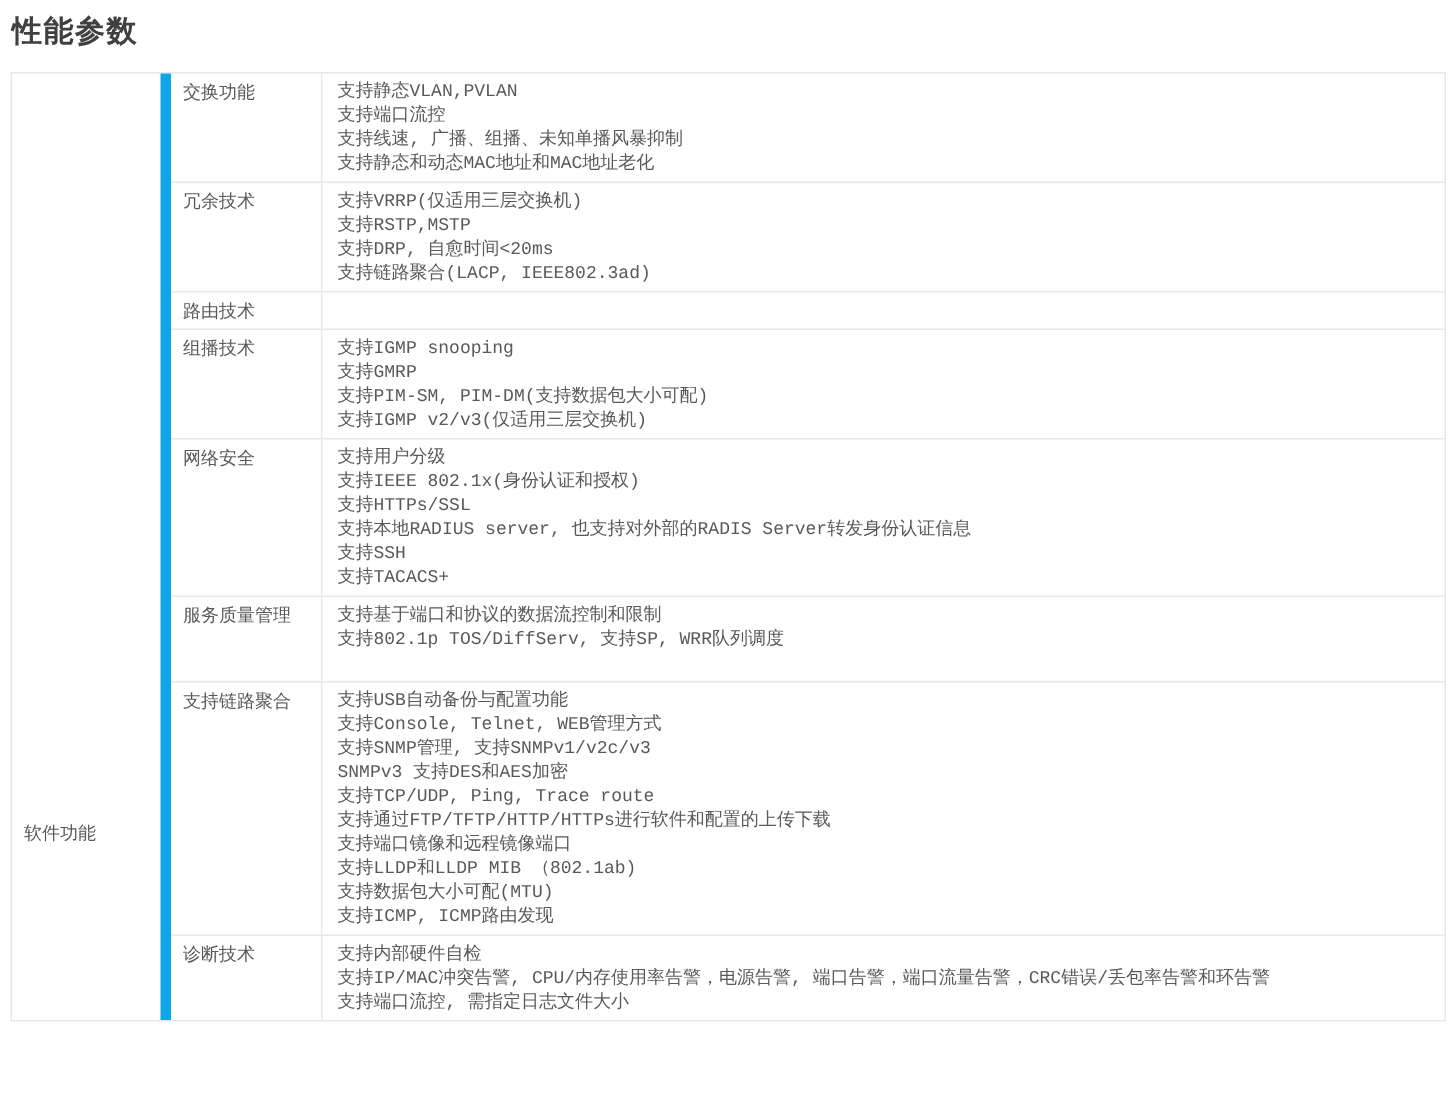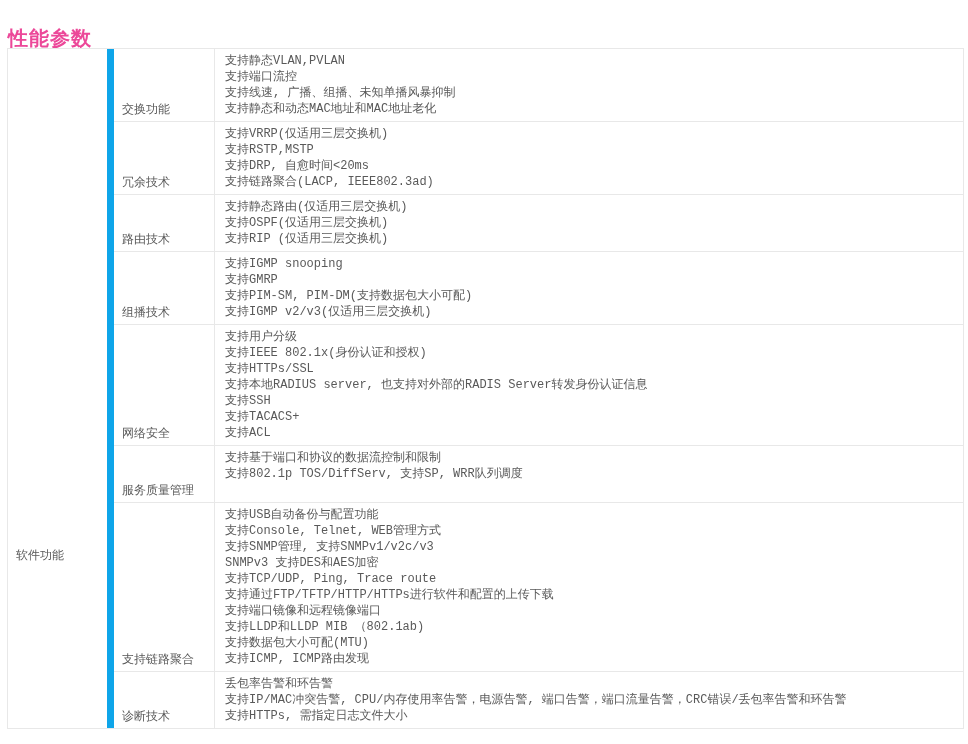--- a/index.html
+++ b/index.html
@@ -11,23 +11,22 @@
     font-size: 12px;
     color: #595959;
     position: relative;
   }
   .page-title {
     position: absolute;
     top: 8px; left: 8px;
     font-size: 20px;
     font-weight: 600;
     letter-spacing: 1px;
-    color: #ec4899;
+    color: #404040;
     line-height: 26px;
-    margin-top: 17px;
   }
   .spec-table {
     position: absolute;
     top: 48px; left: 7px;
     width: 957px;
     border: 1px solid #e8e8e8;
     display: flex;
     align-items: stretch;
     background: #ffffff;
   }
@@ -54,21 +53,21 @@
     align-items: stretch;
     border-top: 1px solid #e8e8e8;
   }
   .spec-row:first-child { border-top: none; }
   .category-cell {
     width: 101px;
     flex: 0 0 101px;
     border-right: 1px solid #e8e8e8;
     padding: 4px 8px;
     display: flex;
-    align-items: flex-end;
+    align-items: flex-start;
   }
   .category-label {
     line-height: 16px;
     white-space: nowrap;
   }
   .value-cell {
     flex: 1 1 auto;
     padding: 4px 10px;
     font-family: Liberation Mono, monospace;
   }
@@ -109,25 +108,20 @@
           <div class="spec-line">支持RSTP,MSTP</div>
           <div class="spec-line">支持DRP, 自愈时间&lt;20ms</div>
           <div class="spec-line">支持链路聚合(LACP, IEEE802.3ad)</div>
         </div>
   </div>
 
   <div class="spec-row">
     <div class="category-cell">
       <span class="category-label">路由技术</span>
     </div>
-    <div class="value-cell">
-          <div class="spec-line">支持静态路由(仅适用三层交换机)</div>
-          <div class="spec-line">支持OSPF(仅适用三层交换机)</div>
-          <div class="spec-line">支持RIP (仅适用三层交换机)</div>
-        </div>
   </div>
 
   <div class="spec-row">
     <div class="category-cell">
       <span class="category-label">组播技术</span>
     </div>
     <div class="value-cell">
           <div class="spec-line">支持IGMP snooping</div>
           <div class="spec-line">支持GMRP</div>
           <div class="spec-line">支持PIM-SM, PIM-DM(支持数据包大小可配)</div>
@@ -139,21 +133,20 @@
     <div class="category-cell">
       <span class="category-label">网络安全</span>
     </div>
     <div class="value-cell">
           <div class="spec-line">支持用户分级</div>
           <div class="spec-line">支持IEEE 802.1x(身份认证和授权)</div>
           <div class="spec-line">支持HTTPs/SSL</div>
           <div class="spec-line">支持本地RADIUS server, 也支持对外部的RADIS Server转发身份认证信息</div>
           <div class="spec-line">支持SSH</div>
           <div class="spec-line">支持TACACS+</div>
-          <div class="spec-line">支持ACL</div>
         </div>
   </div>
 
   <div class="spec-row">
     <div class="category-cell">
       <span class="category-label">服务质量管理</span>
     </div>
     <div class="value-cell">
           <div class="spec-line">支持基于端口和协议的数据流控制和限制</div>
           <div class="spec-line">支持802.1p TOS/DiffServ, 支持SP, WRR队列调度</div>
@@ -177,19 +170,19 @@
           <div class="spec-line">支持数据包大小可配(MTU)</div>
           <div class="spec-line">支持ICMP, ICMP路由发现</div>
         </div>
   </div>
 
   <div class="spec-row">
     <div class="category-cell">
       <span class="category-label">诊断技术</span>
     </div>
     <div class="value-cell">
-          <div class="spec-line">丢包率告警和环告警</div>
+          <div class="spec-line">支持内部硬件自检</div>
           <div class="spec-line">支持IP/MAC冲突告警, CPU/内存使用率告警，电源告警, 端口告警，端口流量告警，CRC错误/丢包率告警和环告警</div>
-          <div class="spec-line">支持HTTPs, 需指定日志文件大小</div>
+          <div class="spec-line">支持端口流控, 需指定日志文件大小</div>
         </div>
   </div>
 </div>
 </div>
 
 </body></html>

